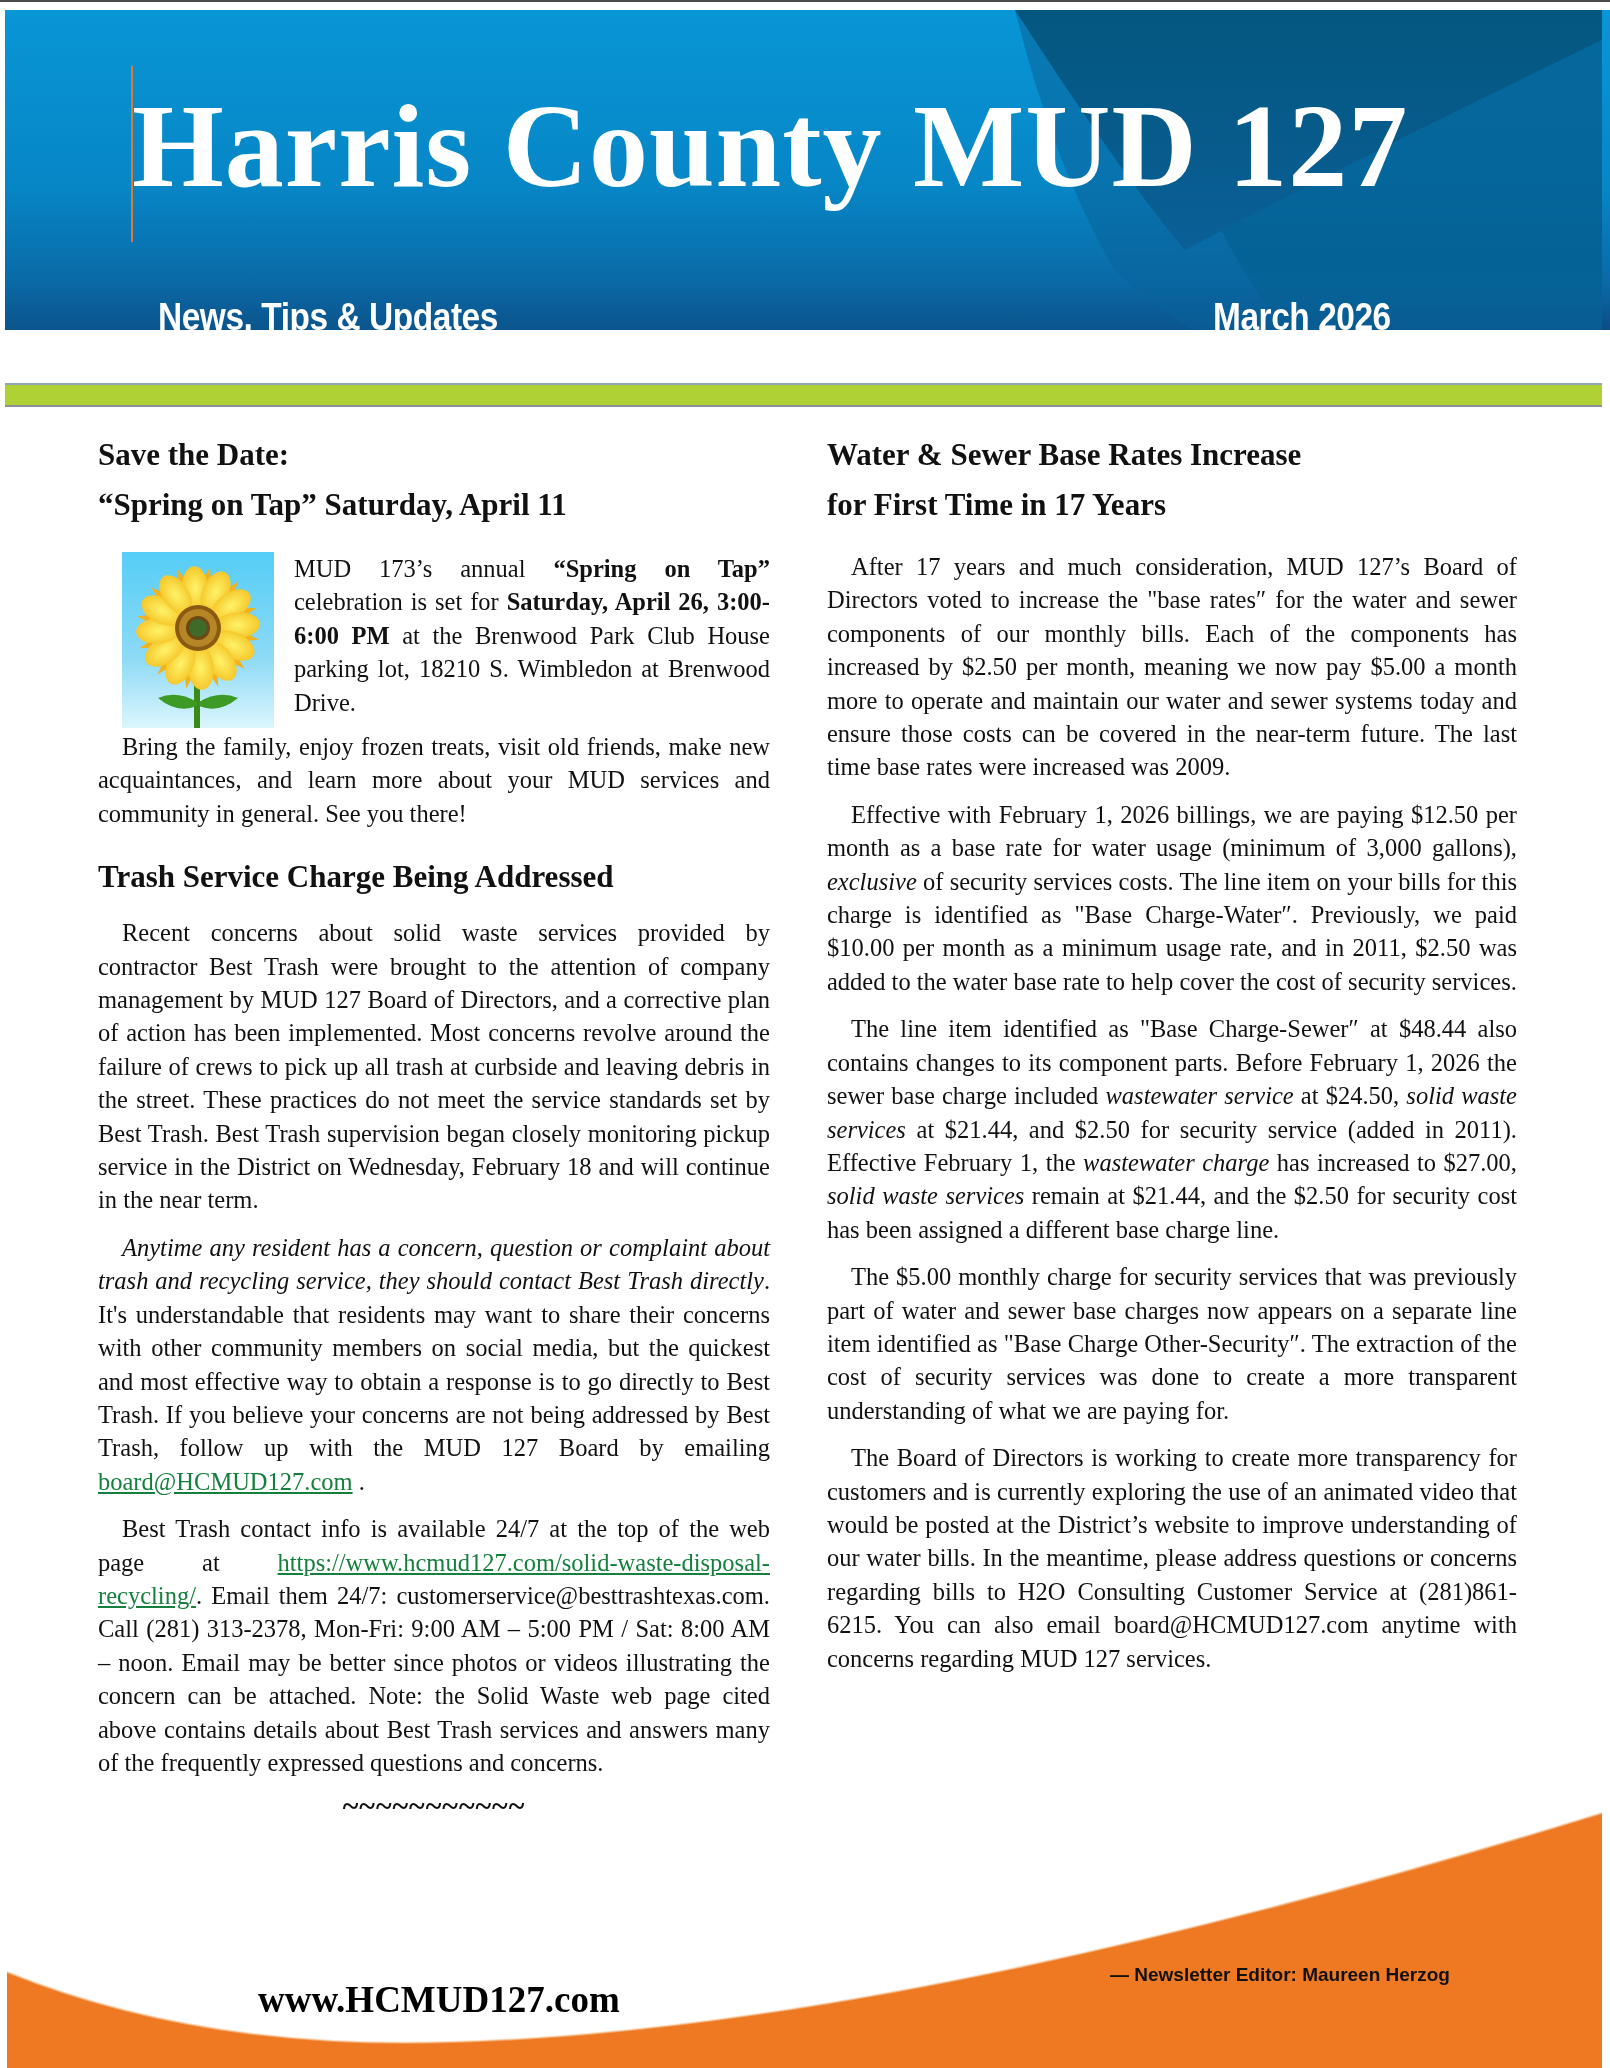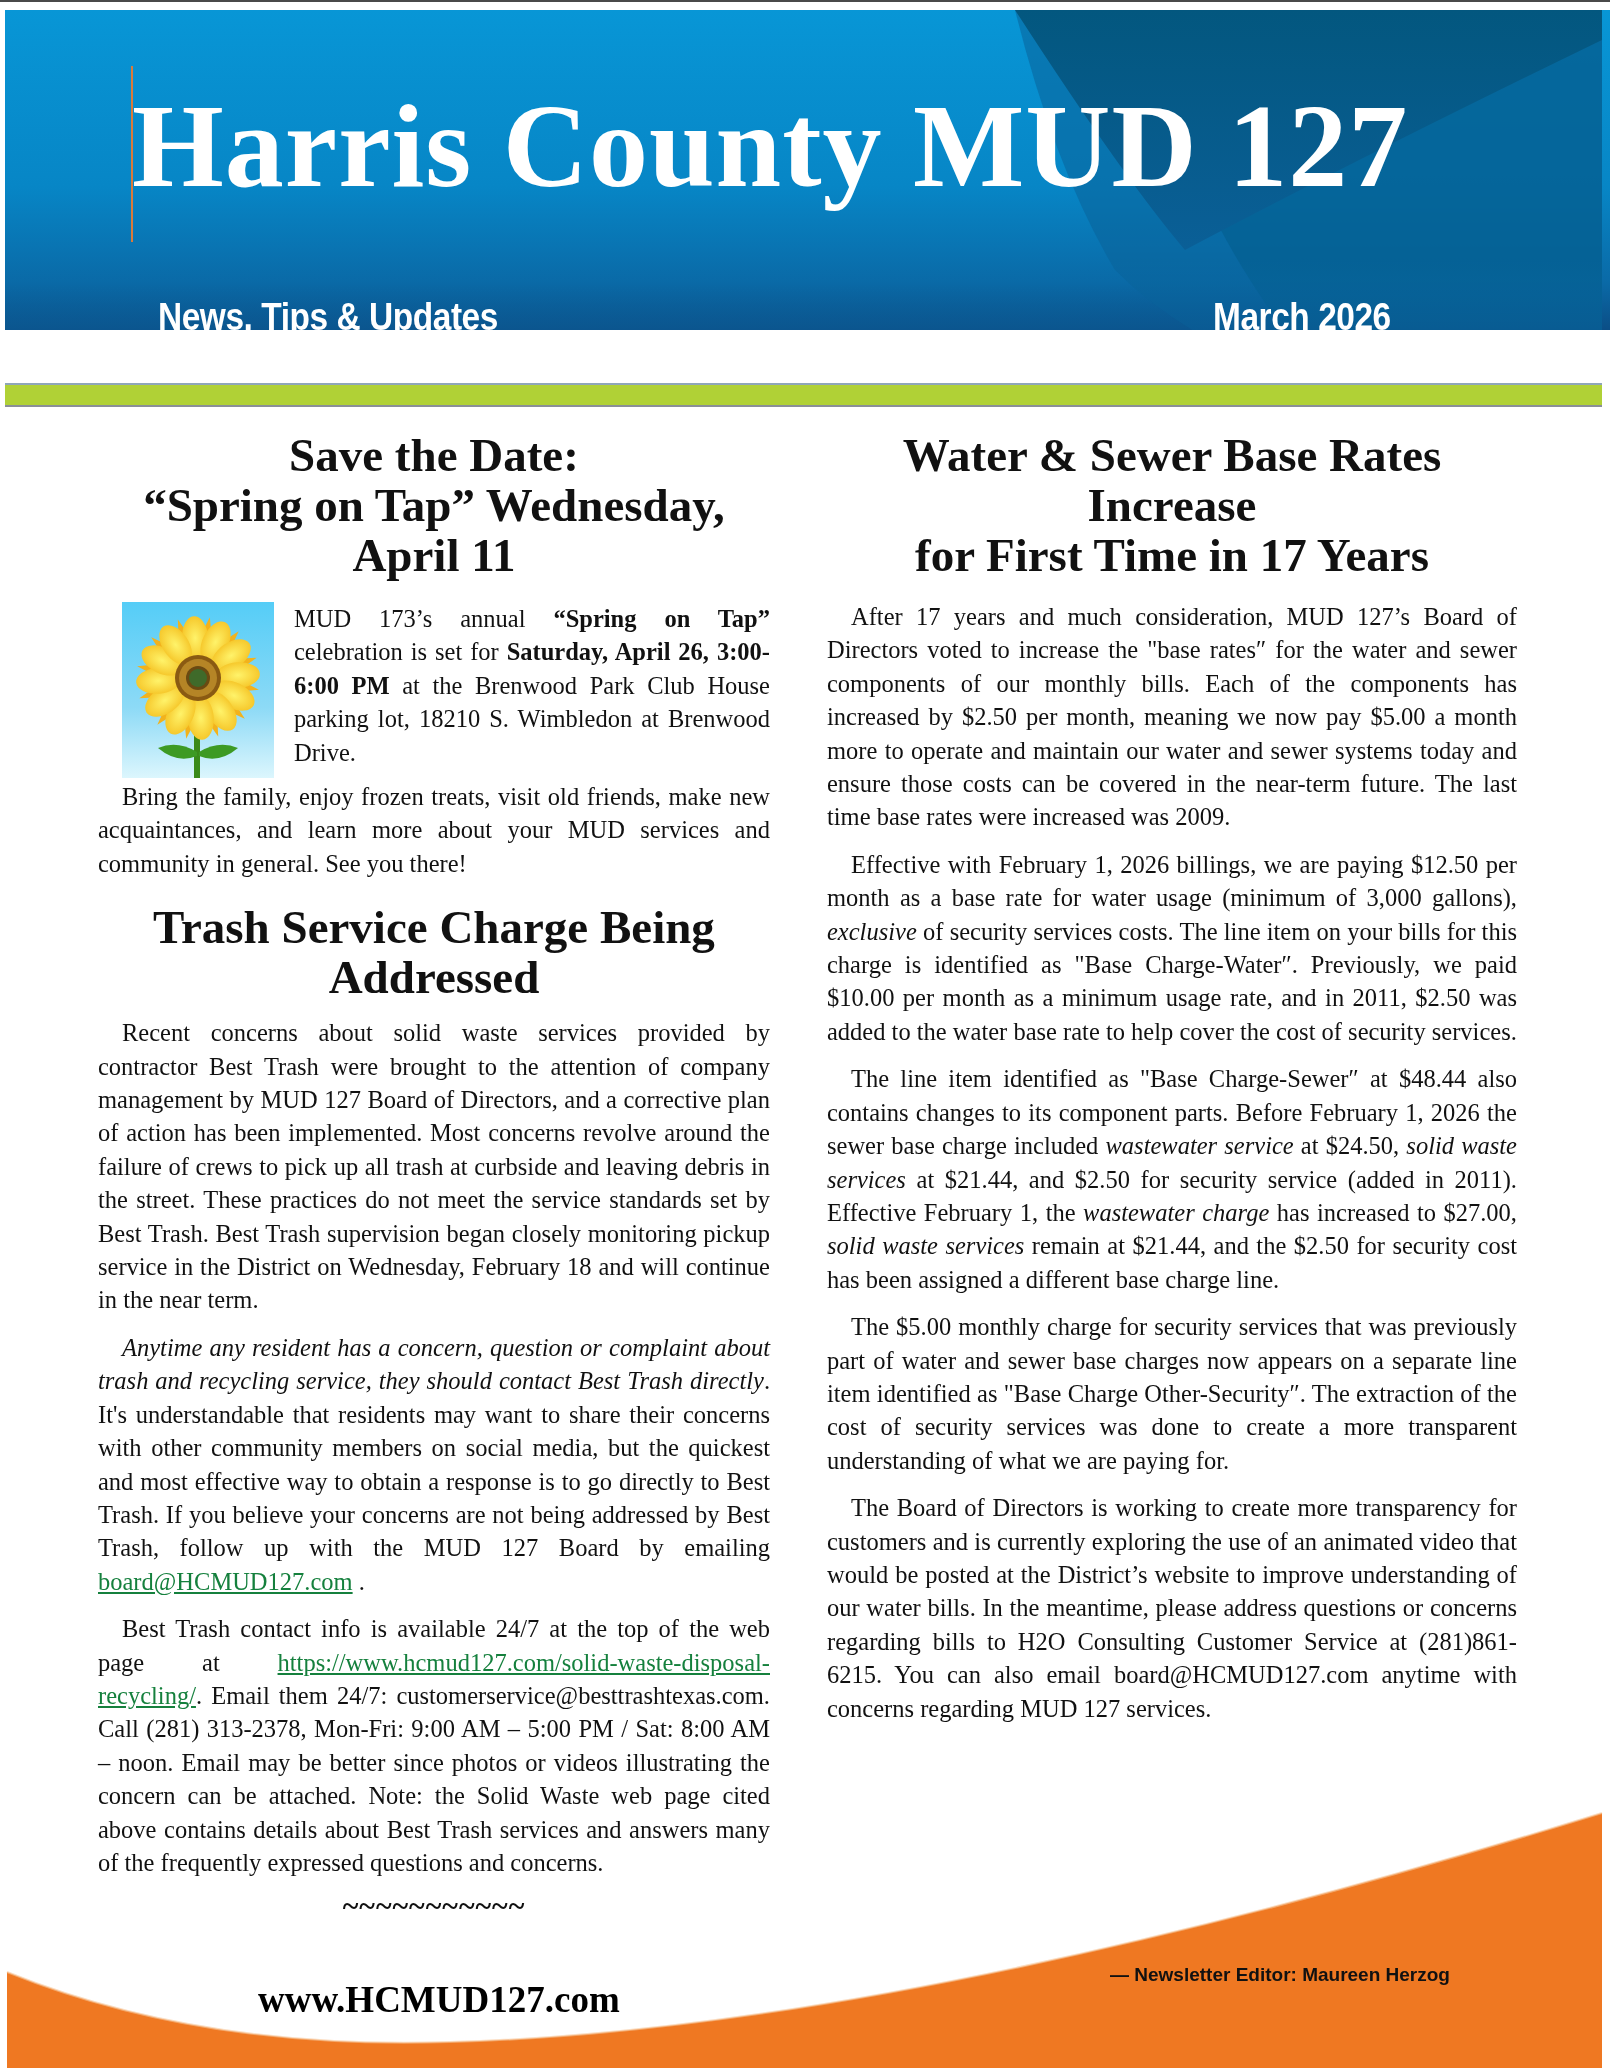--- a/index.html
+++ b/index.html
@@ -17,22 +17,22 @@
            color: #ffffff; letter-spacing: 1px; line-height: 150px; }
   .subtitle { position: absolute; top: 286px; font-family: "Liberation Sans", "DejaVu Sans", sans-serif;
               font-weight: bold; font-size: 38px; color: #ffffff; letter-spacing: -0.5px; transform: scaleX(0.88);
               transform-origin: left center; white-space: nowrap; }
   .sub-left { left: 153px; }
   .sub-right { left: 1208px; }
 
   .col { position: absolute; top: 430px; }
   .col-left { left: 98px; width: 672px; }
   .col-right { left: 827px; width: 690px; }
-  h2 { margin: 0; text-align: center; font-family: "Liberation Serif", "DejaVu Serif", serif; font-weight: bold;
-       font-size: 47px; line-height: 50px; color: #111; }
+  h2 { margin: 0; text-align: left; font-family: "Liberation Serif", "DejaVu Serif", serif; font-weight: bold;
+       font-size: 31px; line-height: 50px; color: #111; }
   p { margin: 0; font-family: "Liberation Serif", "DejaVu Serif", serif; font-size: 24.5px; line-height: 33.4px;
       text-align: justify; color: #111; }
   p.indent { text-indent: 24px; }
   .gap { height: 14px; }
   .event { position: relative; height: 178px; margin-top: 22px; }
   .sunflower { position: absolute; left: 24px; top: 0; width: 152px; height: 176px; }
   .event-text { position: absolute; left: 196px; top: 0; width: 476px; }
   a.link { color: #15803d; }
   .tilde { text-align: center; font-family: "Liberation Serif", serif; font-size: 30px; font-weight: bold;
            letter-spacing: 1px; margin-top: 10px; }
@@ -69,21 +69,21 @@
   <h1 class="title">Harris County MUD 127</h1>
   <div class="subtitle sub-left">News, Tips &amp; Updates</div>
   <div class="subtitle sub-right">March 2026</div>
 </div>
 <div class="greenbar"></div>
 
 <div class="col col-left">
   <section>
     <h2>
       <span>Save the Date:</span><br>
-      <span>“Spring on Tap” Wednesday, April 11</span>
+      <span>“Spring on Tap” Saturday, April 11</span>
     </h2>
     <div class="event">
       <svg class="sunflower" viewBox="0 0 152 176">
         <defs>
           <linearGradient id="sky" x1="0" y1="0" x2="0" y2="1">
             <stop offset="0" stop-color="#55cdf7"></stop>
             <stop offset="0.6" stop-color="#8ddaf6"></stop>
             <stop offset="1" stop-color="#dcf6fd"></stop>
           </linearGradient>
           <radialGradient id="petal" cx="0.5" cy="0.5" r="0.6">

